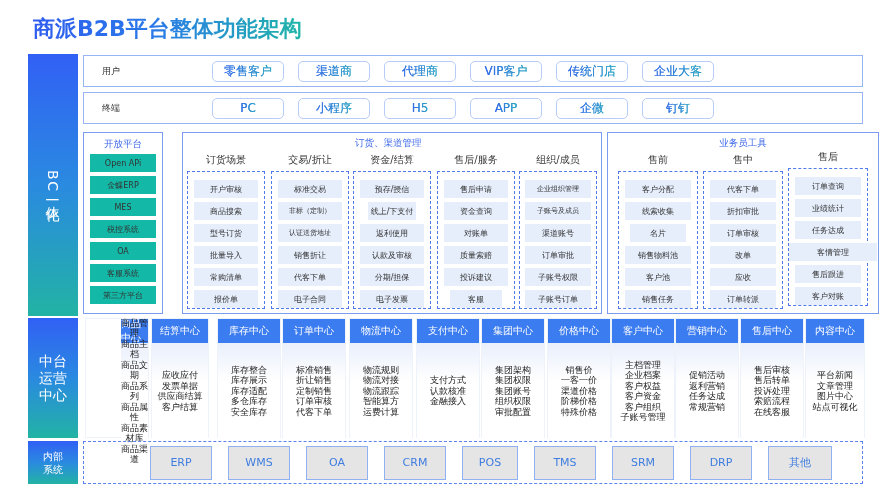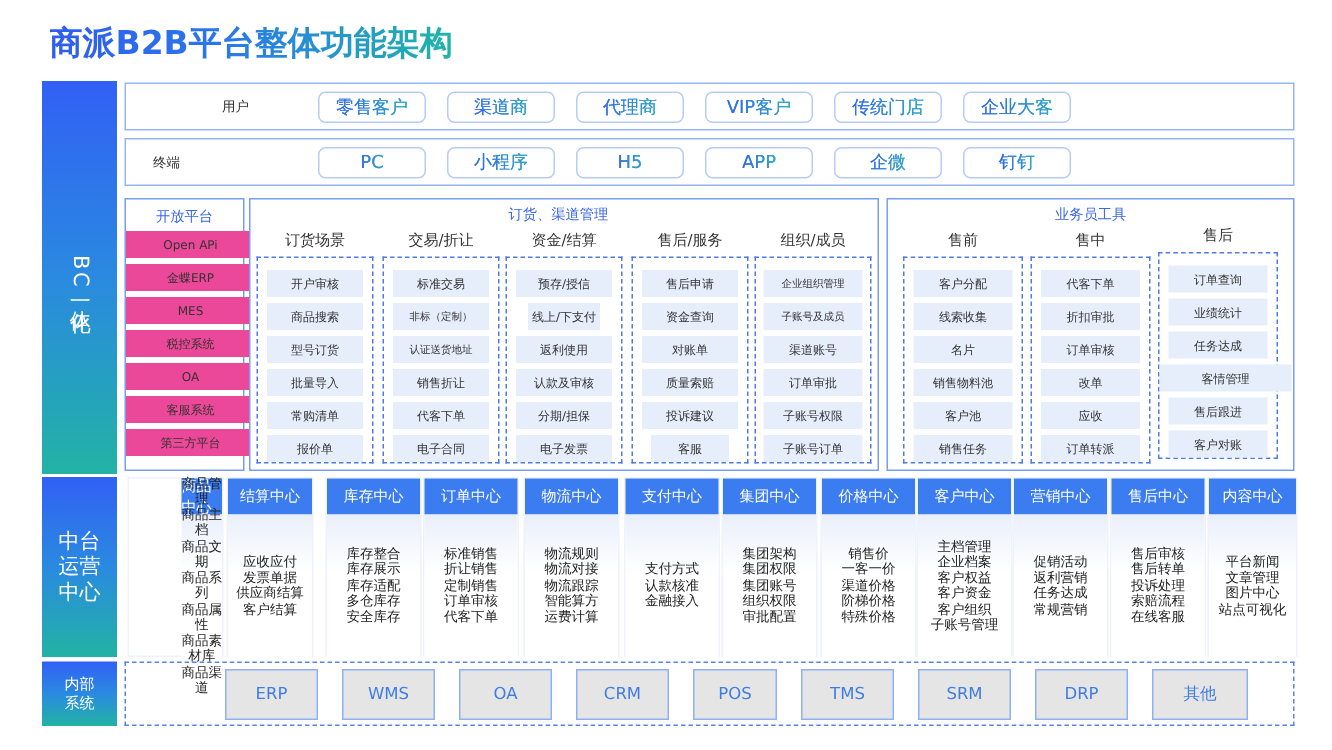--- a/index.html
+++ b/index.html
@@ -23,45 +23,45 @@
   .side-bar.inner { top: 441px; height: 43px; }
   .bc-text { writing-mode: vertical-rl; font-size: 14px; letter-spacing: 2px; }
   .mid-text { font-size: 14px; line-height: 17px; text-align: center; }
   .inner-text { font-size: 10px; line-height: 13px; text-align: center; }
 
   .row-box {
     position: absolute; left: 83px; width: 780px; height: 32px;
     border: 1.5px solid #98b5f3; background: #fff;
     display: flex; align-items: center;
   }
-  .row-box.users { top: 55px; text-align: center; }
+  .row-box.users { top: 55px; }
   .row-box.terms { top: 92px; }
   .row-label { width: 128px; padding-left: 18px; font-size: 9px; color: #333; }
   .pill {
     width: 72px; height: 21px; margin-right: 14px;
     border: 1.5px solid #b7ccf6; border-radius: 5px;
     display: flex; align-items: center; justify-content: center;
     font-size: 12px; color: #3a8ad8;
     background: linear-gradient(90deg, #2f6be8, #2aa7c4); -webkit-background-clip: text; background-clip: text;
   }
   .pill span { background: linear-gradient(90deg, #3568ea, #2fa9c3); -webkit-background-clip: text; background-clip: text; color: transparent; }
 
   
   .open-box {
     position: absolute; left: 83px; top: 132px; width: 80px; height: 182px;
     border: 1.5px solid #7a9df0; background: #fff;
   }
   .open-title { text-align: center; font-size: 9.5px; color: #3a66e8; margin-top: 5px; margin-bottom: 3px; }
   .open-item {
-    width: 86px; height: 18px; margin: 0 auto 4px auto; background: #ec4899;
+    width: 66px; height: 18px; margin: 0 auto 4px auto; background: #14b8a6;
     font-size: 8px; display: flex; align-items: center; justify-content: center; color: #333;
   }
 
   .group-box {
-    position: absolute; top: 132px; height: 182px; border: 1.5px solid #7a9df0; background: #fff;
+    position: absolute; top: 132px; height: 182px; border: 1.5px solid #7a9df0; background: #fff; margin-left: 16px;
   }
   .group-box.order { left: 166px; width: 420px; }
   .group-box.sales { left: 591px; width: 272px; }
   .group-title { position: absolute; top: 4px; width: 100%; text-align: center; font-size: 9.5px; color: #3a66e8; }
 
   .col { position: absolute; top: 0; }
   .col-head { position: absolute; top: 20px; width: 100%; text-align: center; font-size: 10px; color: #333; }
   .col-box {
     position: absolute; top: 38px; width: 100%; height: 138px;
     border: 1.5px dashed #4f7ae8;
@@ -240,21 +240,21 @@
 
 <div class="group-box sales">
   <div class="group-title">业务员工具</div>
 
   <div class="col" style="left:10px; width:80px;">
     <div class="col-head">售前</div>
     <div class="col-box">
         <div class="col-items">
       <div class="col-item" style="width:66px">客户分配</div>
       <div class="col-item" style="width:66px">线索收集</div>
-      <div class="col-item" style="width:66px">名片</div>
+      <div class="col-item" style="width:56px">名片</div>
       <div class="col-item" style="width:66px">销售物料池</div>
       <div class="col-item" style="width:66px">客户池</div>
       <div class="col-item" style="width:66px">销售任务</div>
     </div>
       </div>
   </div>
 
   <div class="col" style="left:95px; width:80px;">
     <div class="col-head">售中</div>
     <div class="col-box">

